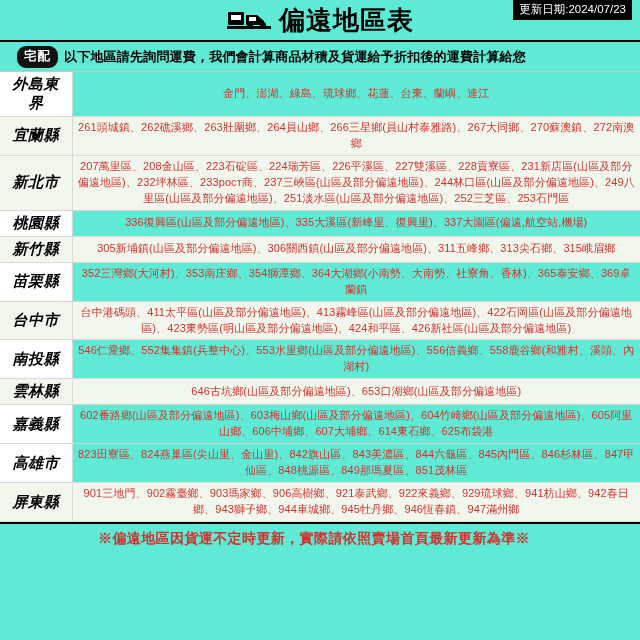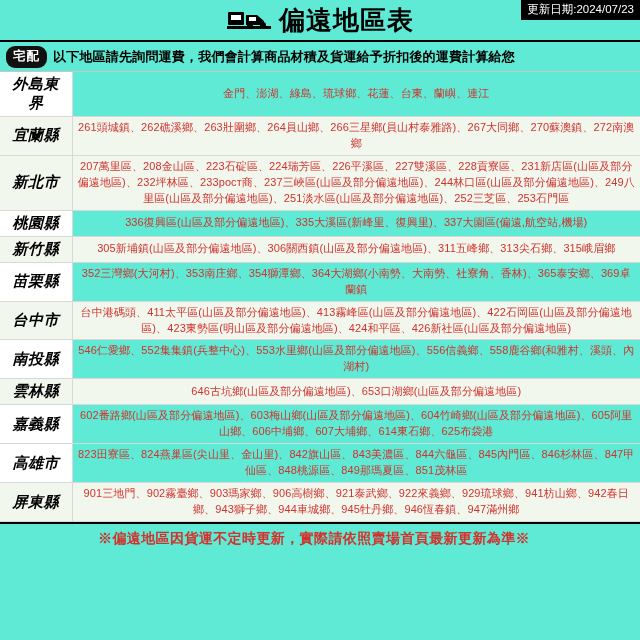--- a/index.html
+++ b/index.html
@@ -33,21 +33,21 @@
   .truck-icon { display: block; }
   .main-title {
     font-size: 26px;
     font-weight: bold;
     letter-spacing: 1px;
     color: #000;
     line-height: 1;
   }
   .update-box {
     position: absolute;
-    right: 0; top: 0;
+    right: 8px; top: 0;
     background: #000;
     color: #fff;
     font-size: 11.5px;
     padding: 3px 6px 4px 6px;
     line-height: 1.1;
     white-space: nowrap;
   }
 
   
   .notice {
@@ -60,20 +60,21 @@
   }
   .badge {
     background: #111;
     color: #fff;
     font-size: 12.5px;
     font-weight: bold;
     padding: 2px 7px 3px 7px;
     border-radius: 9px;
     letter-spacing: 1px;
     white-space: nowrap;
+    margin-left: 11px;
   }
   .notice-text {
     font-size: 13px;
     font-weight: bold;
     color: #000;
     letter-spacing: 0.2px;
   }
 
   
   table.areas {

